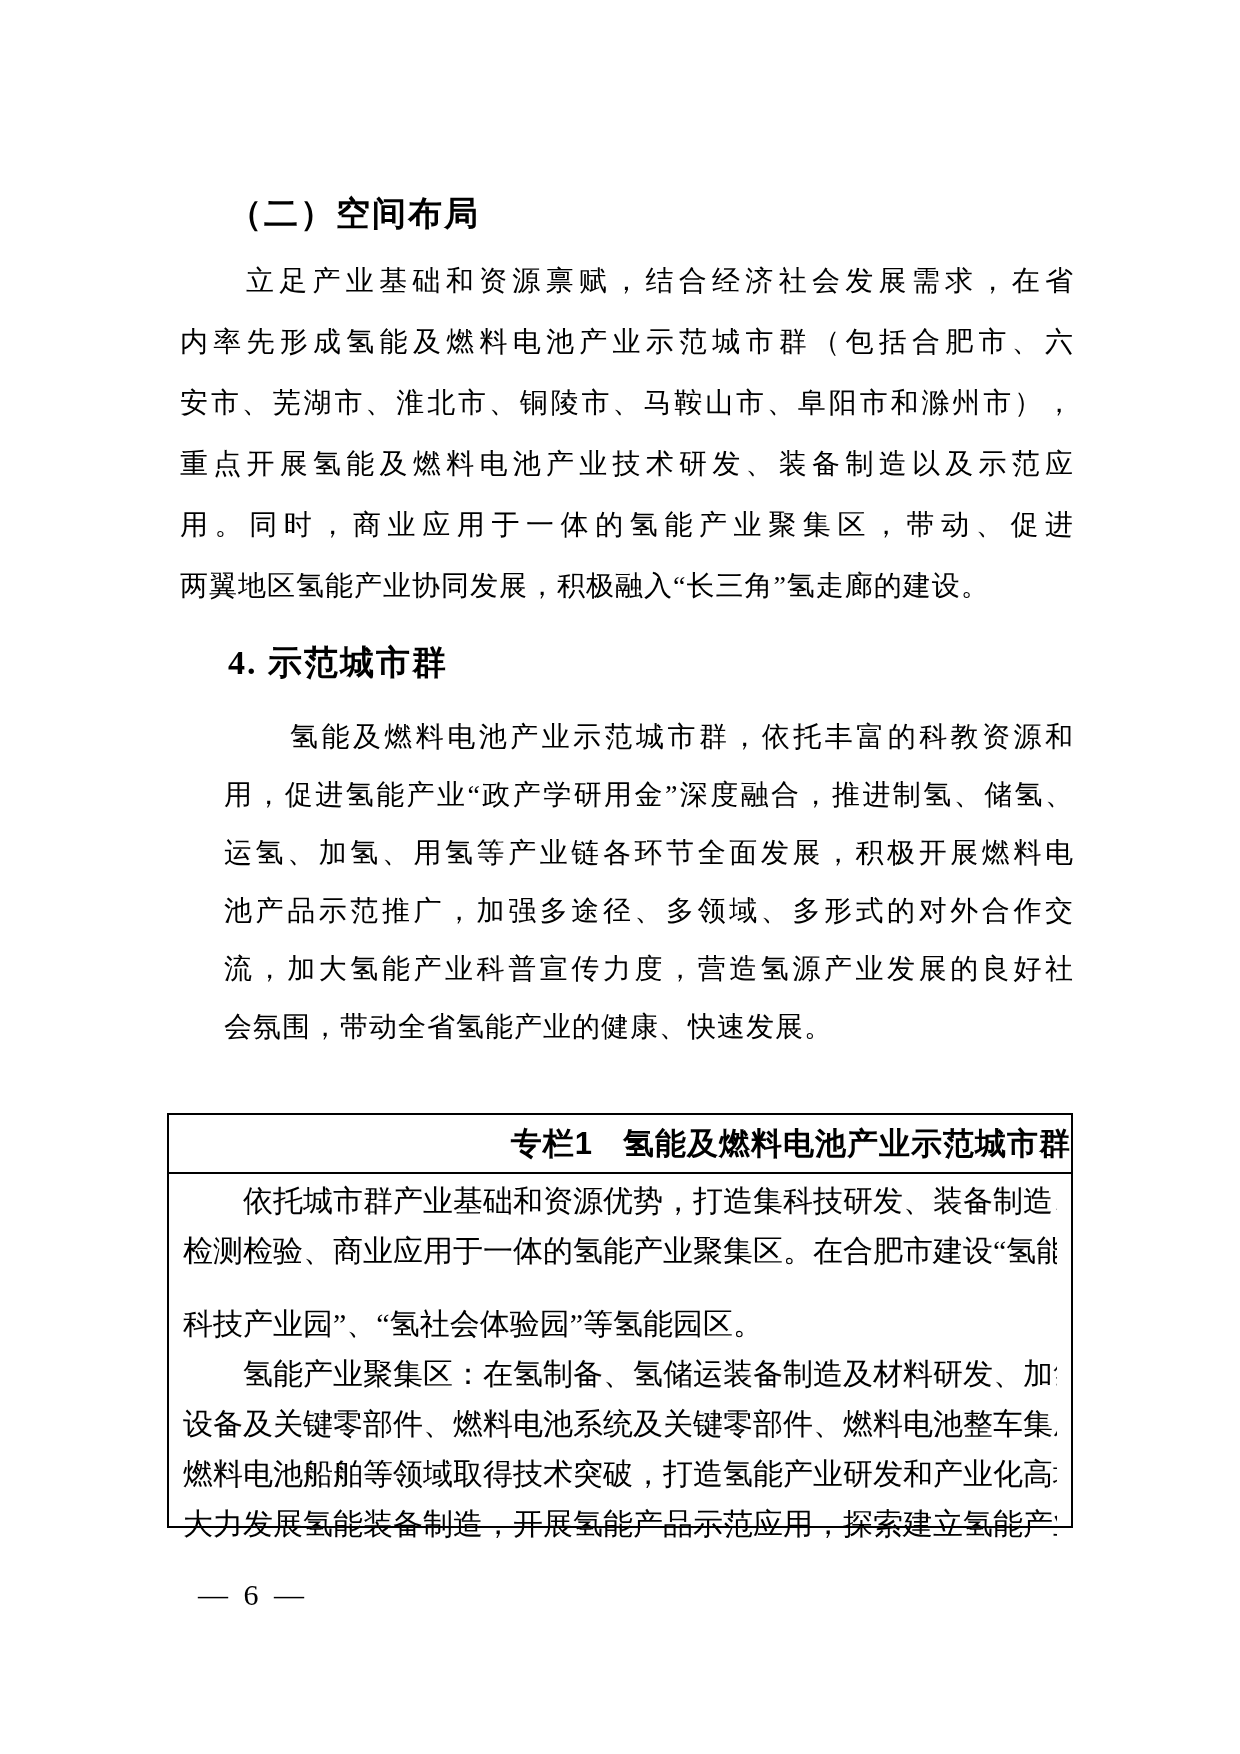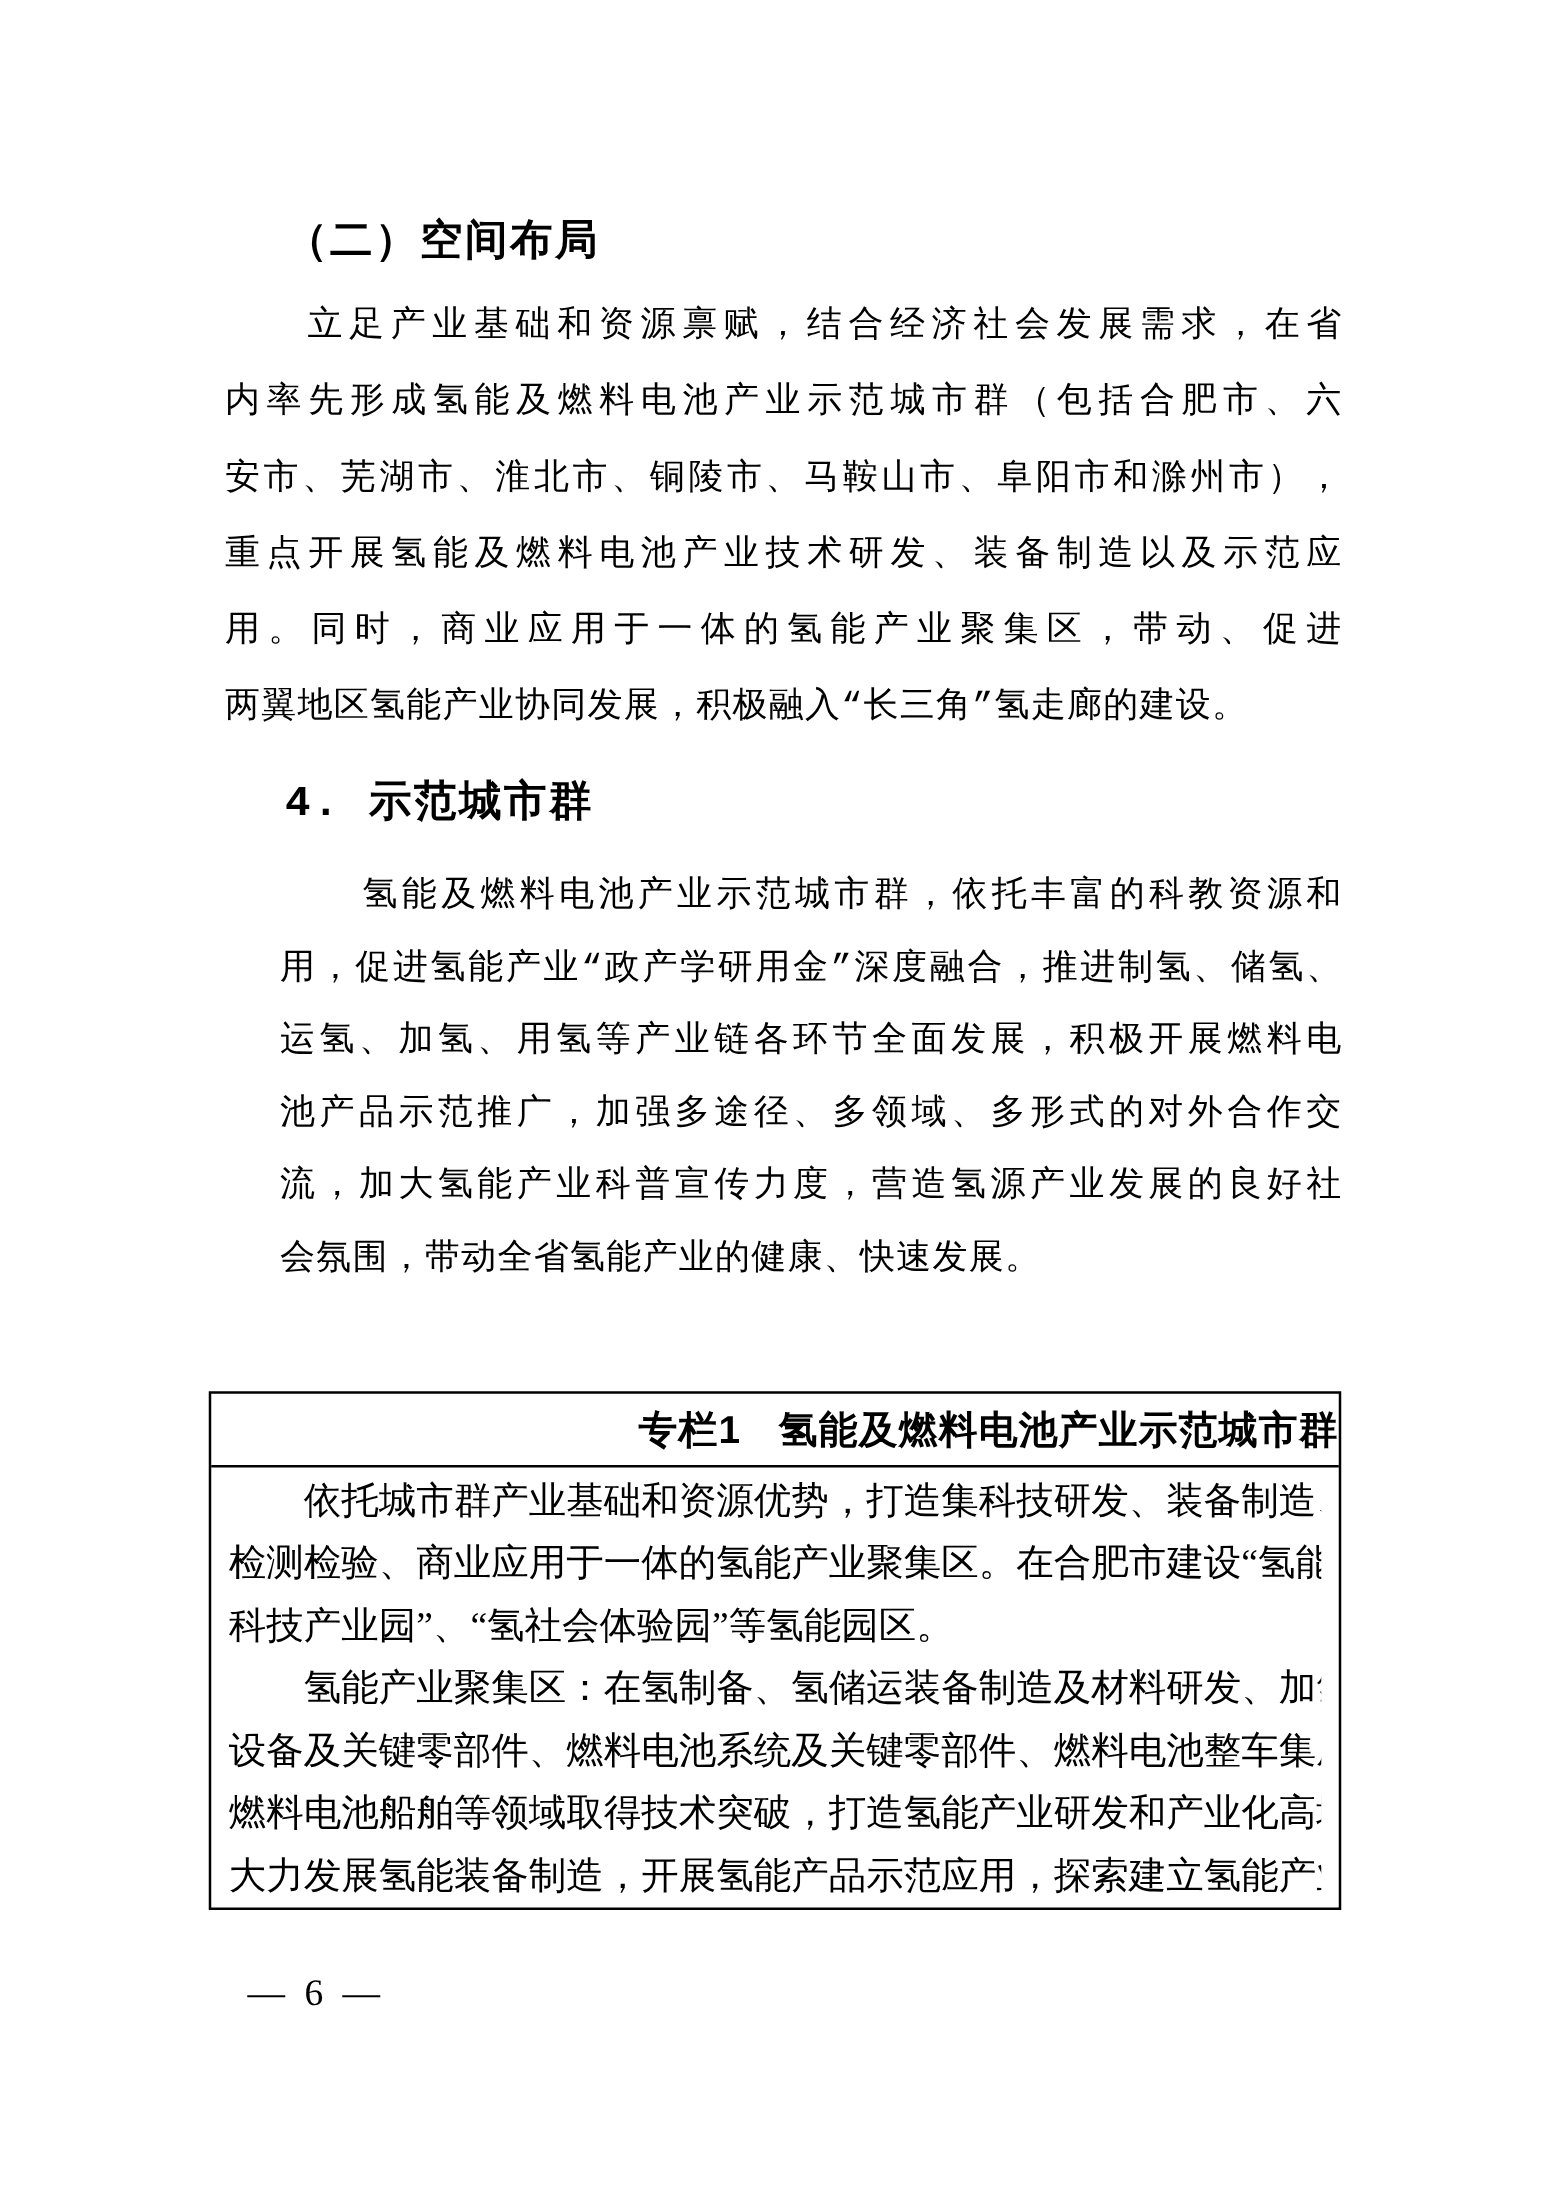--- a/index.html
+++ b/index.html
@@ -8,23 +8,22 @@
     height: 1754px;
     background: #ffffff;
     position: relative;
     font-family: "Liberation Serif", "DejaVu Serif", serif;
     color: #000000;
     overflow: hidden;
   }
   .doc-flow {
     position: absolute;
     left: 180px;
-    top: 175px;
+    top: 194px;
     width: 893px;
-    font-family: Liberation Mono, monospace;
   }
   .section-heading {
     font-size: 34px;
     font-weight: bold;
     line-height: 40px;
     margin: 0 0 16px 48px;
     letter-spacing: 2px;
   }
   .para { margin: 0; }
   .para .line {
@@ -82,20 +81,21 @@
     line-height: 50px;
     text-align: justify;
     text-align-last: justify;
     overflow: hidden;
     white-space: nowrap;
   }
   .column-box-body .line.indent { padding-left: 60px; }
   .column-box-body .line.endline {
     text-align: left;
     text-align-last: left;
+    margin-top: 23px;
   }
   .page-number {
     position: absolute;
     left: 198px;
     top: 1578px;
     font-size: 30px;
     letter-spacing: 4px;
   }
 </style>
 </head>

